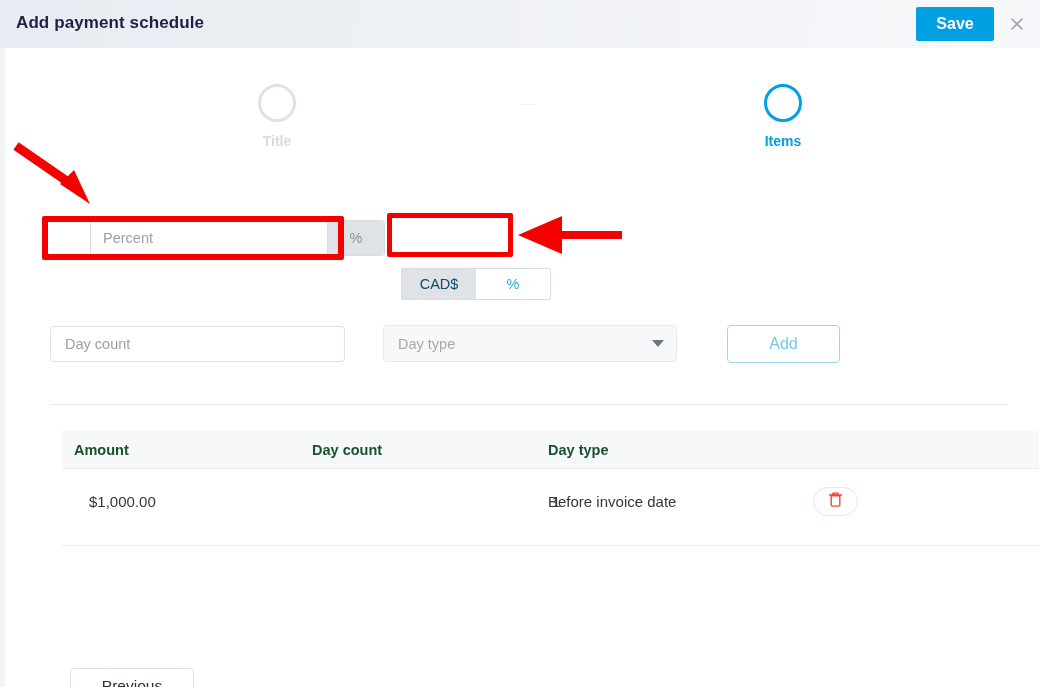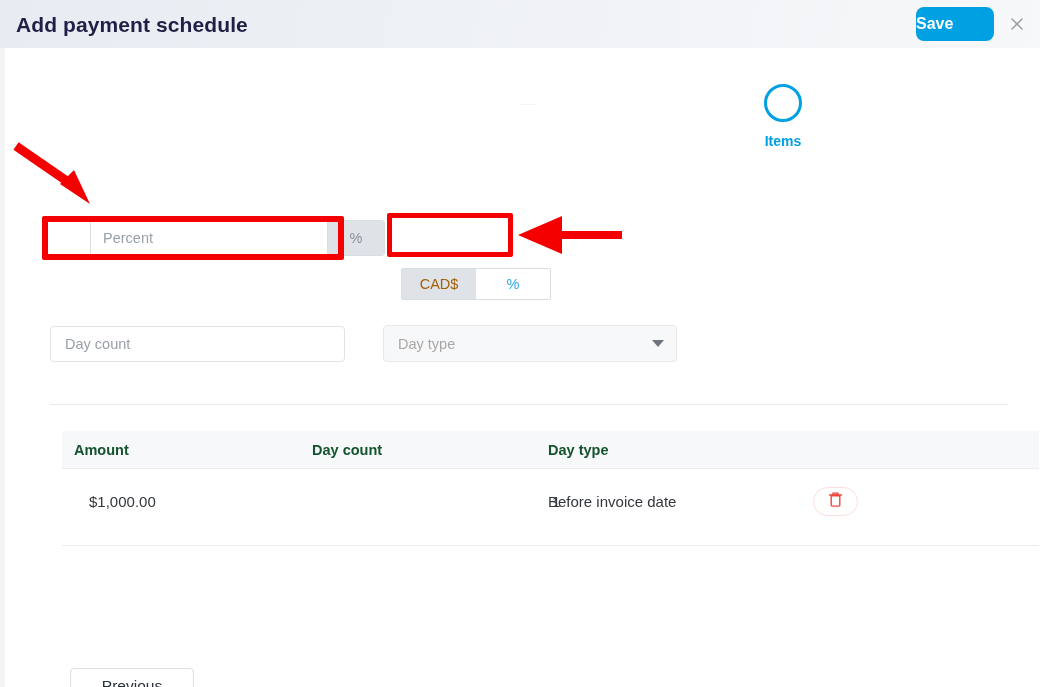--- a/index.html
+++ b/index.html
@@ -21,43 +21,43 @@
     left: 0; top: 0;
     width: 1040px;
     height: 48px;
     background: linear-gradient(100deg, #e8ecf2 0%, #eef1f5 45%, #f7f8fa 100%);
     box-sizing: border-box;
   }
   .header-title {
     position: absolute;
     left: 16px;
     top: 13px;
-    font-size: 21px;
+    font-size: 17px;
     font-weight: bold;
     color: #1f2045;
     letter-spacing: 0.1px;
     white-space: nowrap;
   }
   .save-button {
     position: absolute;
     right: 46px;
     top: 7px;
     width: 78px;
     height: 34px;
     background: #00a0e3;
     border: none;
-    border-radius: 8px;
+    border-radius: 2px;
     color: #ffffff;
     font-family: "Liberation Sans", sans-serif;
     font-size: 16px;
     font-weight: bold;
     cursor: pointer;
     padding: 0;
     line-height: 34px;
-    text-align: left;
+    text-align: center;
   }
   .close-button {
     position: absolute;
     right: 10px;
     top: 11px;
     width: 26px;
     height: 26px;
     cursor: pointer;
     opacity: .55;
   }
@@ -176,21 +176,21 @@
   }
   .toggle-seg {
     min-width: 54px;
     padding: 0 10px;
     display: flex;
     align-items: center;
     justify-content: center;
     font-size: 14.5px;
     cursor: pointer;
     background: #dfe3e8;
-    color: #a16207;
+    color: #0c4a6e;
   }
   .toggle-seg.active {
     background: #ffffff;
     color: #2aabe4;
   }
 
   .annot-box-currency {
     position: absolute;
     left: 387px;
     top: 213px;
@@ -358,20 +358,24 @@
       <path d="M8 8 L18 18 M18 8 L8 18" stroke="#5a5f66" stroke-width="1.6" fill="none" stroke-linecap="round"></path>
     </svg>
   </div>
 </div>
 
 <div class="body-area">
 
   <div class="stepper">
     <div class="step-connector"></div>
 
+    <div class="step step-title">
+      <div class="step-circle"></div>
+      <div class="step-label">Title</div>
+    </div>
 
     <div class="step step-items">
       <div class="step-circle"></div>
       <div class="step-label">Items</div>
     </div>
   </div>
 
   <div class="percent-group">
     <input class="percent-input" type="text" placeholder="Percent" style="">
     <div class="percent-addon">%</div>
@@ -382,20 +386,21 @@
     <div class="toggle-seg active">%</div>
   </div>
 
   <input class="daycount-input" type="text" placeholder="Day count" style="">
 
   <div class="daytype-select">
     <div class="daytype-label">Day type</div>
     <div class="caret"></div>
   </div>
 
+  <button class="add-button">Add</button>
 
   <div class="section-divider"></div>
 
   <table class="table">
     <thead>
       <tr>
         <th class="col-amount">Amount</th>
         <th class="col-daycount">Day count</th>
         <th class="col-daytype">Day type</th>
         <th class="col-action"></th>

